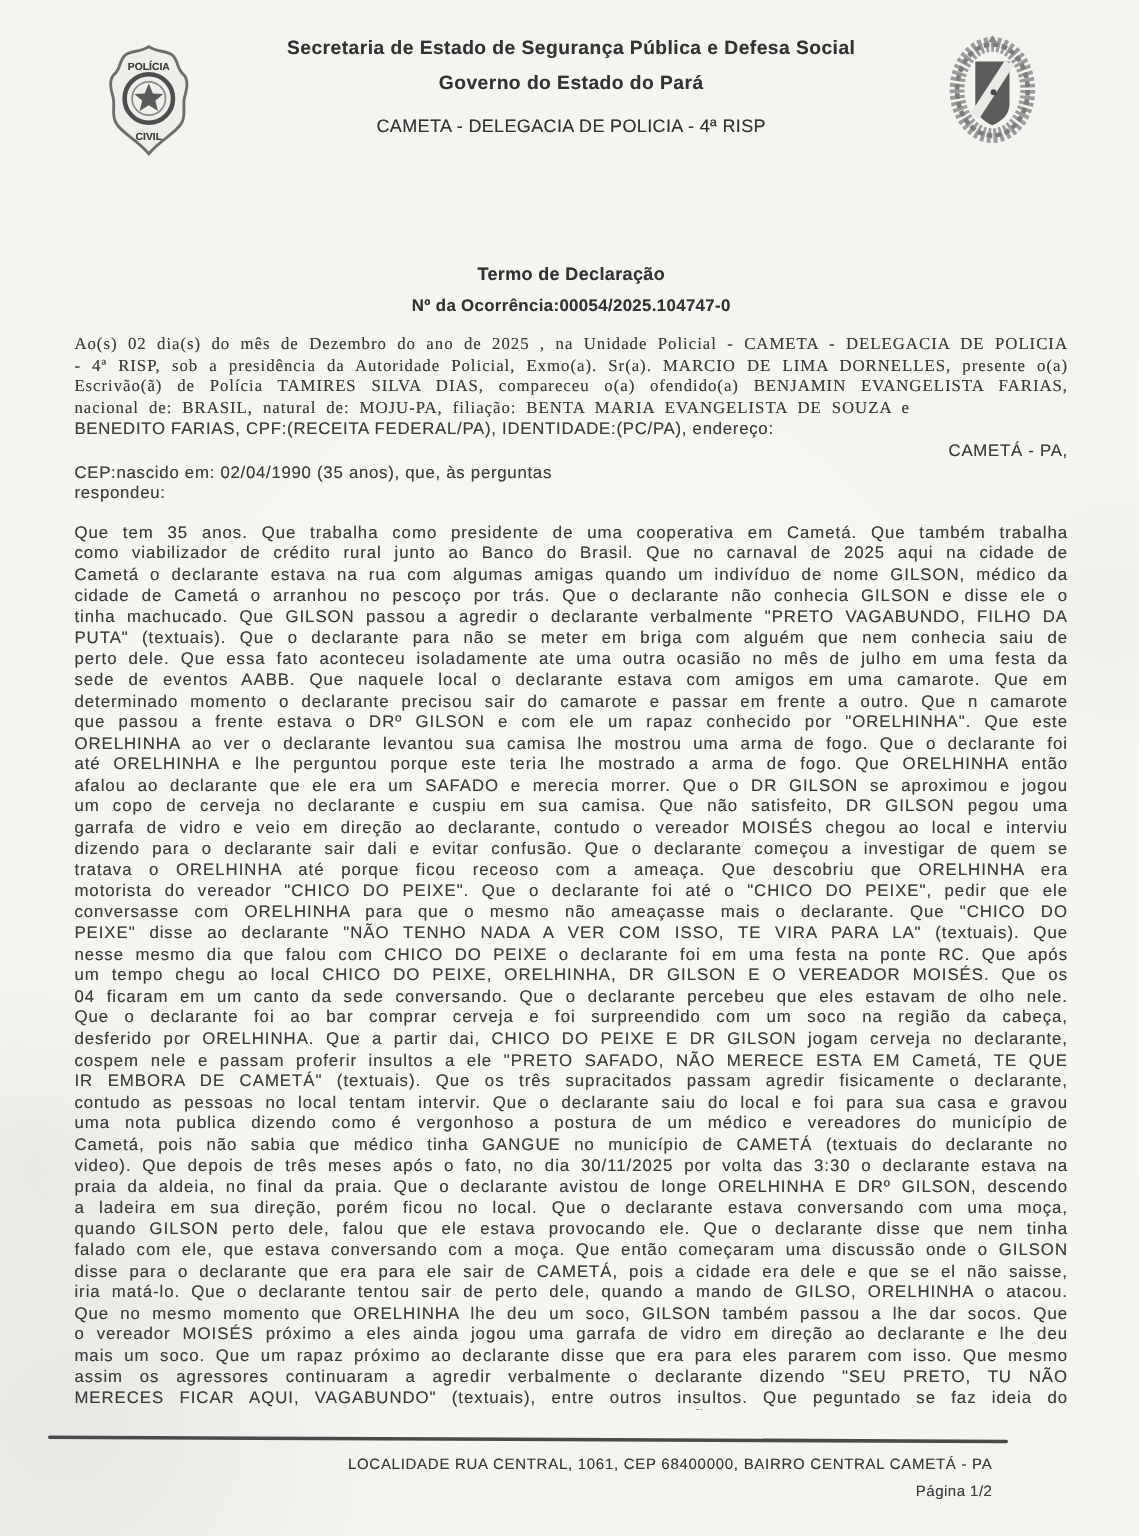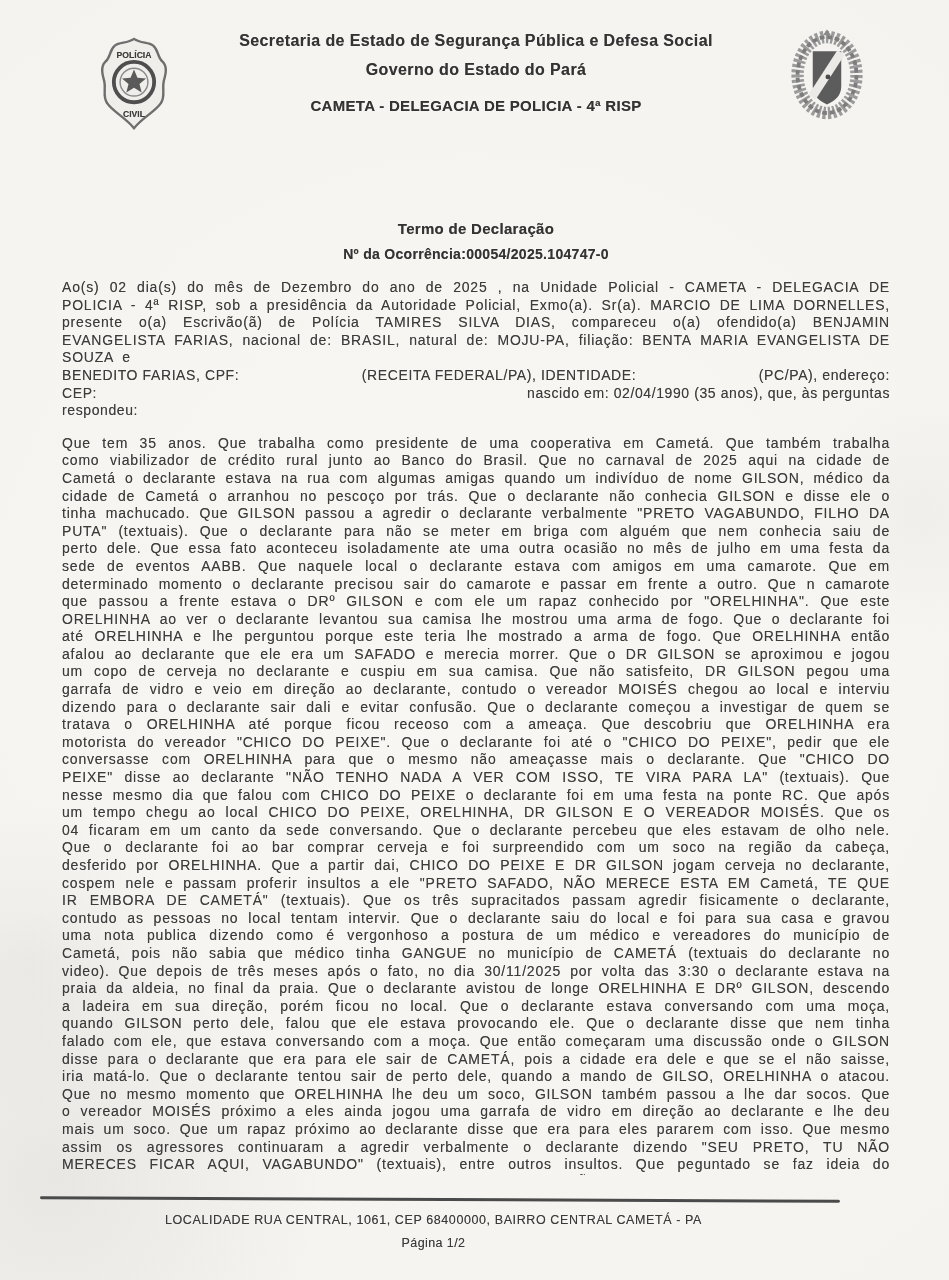--- a/index.html
+++ b/index.html
@@ -16,42 +16,42 @@
     color: #3c3c3c;
     background:
       radial-gradient(circle at 6% 92%, rgba(120,120,120,0.10), transparent 18%),
       radial-gradient(circle at 3% 75%, rgba(130,130,130,0.08), transparent 12%),
       radial-gradient(circle at 97% 40%, rgba(140,140,140,0.06), transparent 10%),
       radial-gradient(circle at 50% 50%, #f8f7f4 0%, #f4f3ef 100%);
     text-shadow: 0 0 0.5px rgba(70,70,70,0.55);
   }
   
   .header { position: relative; text-align: center; }
-  .badge-left { position: absolute; left: 33px; top: 10px; }
+  .badge-left { position: absolute; left: 23px; top: 10px; }
   .emblem-right { position: absolute; right: 25px; top: 0px; }
   .hline { font-weight: bold; font-size: 16px; line-height: 29px; color: #333; letter-spacing: 0.4px; }
-  .unit-line { font-weight: bold; font-size: 15px; color: #333; margin-top: 13px; letter-spacing: 0.3px; }
+  .unit-line { font-weight: normal; font-size: 15px; color: #333; margin-top: 13px; letter-spacing: 0.3px; }
   
   .titles { text-align: center; margin-top: 106px; }
   .doc-title { font-weight: bold; font-size: 15px; color: #333; letter-spacing: 0.3px; }
   .occurrence { font-weight: bold; font-size: 14px; color: #333; margin-top: 9px; letter-spacing: 0.3px; }
   
   .intro { margin-top: 17px; font-size: 14px; line-height: 17.6px; }
-  .intro p { text-align: justify; letter-spacing: 0.8px; word-spacing: 4px; }
-  .iline { display: flex; justify-content: space-between; letter-spacing: 0.6px; }
+  .intro p { text-align: justify; letter-spacing: 0.8px; word-spacing: 4px; font-family: Liberation Serif, serif; }
+  .iline { display: flex; letter-spacing: 0.6px; }
   .iline.right-only { justify-content: flex-end; }
   .body-text {
     margin-top: 15px;
     font-size: 14px; line-height: 17.6px;
     text-align: justify;
     letter-spacing: 0.8px; word-spacing: 4px;
     max-height: 740px; overflow: hidden;
   }
   
-  .footer { position: absolute; left: 0; top: 1198px; width: 827px; text-align: center; padding-left: 40px; }
+  .footer { position: absolute; left: 0; top: 1198px; width: 827px; text-align: right; padding-left: 40px; }
   .rule {
     width: 800px; height: 3px; margin: 0 auto;
     background: #4a4a4a; border-radius: 2px;
     transform: rotate(0.25deg);
   }
   .footer-address { margin-top: 12px; font-size: 12.5px; color: #3a3a3a; letter-spacing: 0.6px; }
   .footer-page { margin-top: 9px; font-size: 12.5px; color: #3a3a3a; letter-spacing: 0.4px; }
 </style>
 </head>
 <body>
@@ -92,20 +92,23 @@
     <div class="occurrence">Nº da Ocorrência:00054/2025.104747-0</div>
   </div>
 
   <div class="intro">
     <p>Ao(s) 02 dia(s) do mês de Dezembro do ano de 2025 , na Unidade Policial - CAMETA - DELEGACIA DE POLICIA - 4ª RISP, sob a presidência da Autoridade Policial, Exmo(a). Sr(a). MARCIO DE LIMA DORNELLES, presente o(a) Escrivão(ã) de Polícia TAMIRES SILVA DIAS, compareceu o(a) ofendido(a) BENJAMIN EVANGELISTA FARIAS, nacional de: BRASIL, natural de: MOJU-PA, filiação: BENTA MARIA EVANGELISTA DE SOUZA e</p>
     <div class="iline">
       <span>BENEDITO FARIAS, CPF:</span>
       <span>(RECEITA FEDERAL/PA), IDENTIDADE:</span>
       <span>(PC/PA), endereço:</span>
     </div>
+    <div class="iline right-only">
+      <span>CAMETÁ - PA,</span>
+    </div>
     <div class="iline">
       <span>CEP:</span>
       <span>nascido em: 02/04/1990 (35 anos), que, às perguntas</span>
     </div>
     <div class="iline">
       <span>respondeu:</span>
     </div>
   </div>
 
   <div class="body-text">Que tem 35 anos. Que trabalha como presidente de uma cooperativa em Cametá. Que também trabalha como viabilizador de crédito rural junto ao Banco do Brasil. Que no carnaval de 2025 aqui na cidade de Cametá o declarante estava na rua com algumas amigas quando um indivíduo de nome GILSON, médico da cidade de Cametá o arranhou no pescoço por trás. Que o declarante não conhecia GILSON e disse ele o tinha machucado. Que GILSON passou a agredir o declarante verbalmente "PRETO VAGABUNDO, FILHO DA PUTA" (textuais). Que o declarante para não se meter em briga com alguém que nem conhecia saiu de perto dele. Que essa fato aconteceu isoladamente ate uma outra ocasião no mês de julho em uma festa da sede de eventos AABB. Que naquele local o declarante estava com amigos em uma camarote. Que em determinado momento o declarante precisou sair do camarote e passar em frente a outro. Que n camarote que passou a frente estava o DRº GILSON e com ele um rapaz conhecido por "ORELHINHA". Que este ORELHINHA ao ver o declarante levantou sua camisa lhe mostrou uma arma de fogo. Que o declarante foi até ORELHINHA e lhe perguntou porque este teria lhe mostrado a arma de fogo. Que ORELHINHA então afalou ao declarante que ele era um SAFADO e merecia morrer. Que o DR GILSON se aproximou e jogou um copo de cerveja no declarante e cuspiu em sua camisa. Que não satisfeito, DR GILSON pegou uma garrafa de vidro e veio em direção ao declarante, contudo o vereador MOISÉS chegou ao local e interviu dizendo para o declarante sair dali e evitar confusão. Que o declarante começou a investigar de quem se tratava o ORELHINHA até porque ficou receoso com a ameaça. Que descobriu que ORELHINHA era motorista do vereador "CHICO DO PEIXE". Que o declarante foi até o "CHICO DO PEIXE", pedir que ele conversasse com ORELHINHA para que o mesmo não ameaçasse mais o declarante. Que "CHICO DO PEIXE" disse ao declarante "NÃO TENHO NADA A VER COM ISSO, TE VIRA PARA LA" (textuais). Que nesse mesmo dia que falou com CHICO DO PEIXE o declarante foi em uma festa na ponte RC. Que após um tempo chegu ao local CHICO DO PEIXE, ORELHINHA, DR GILSON E O VEREADOR MOISÉS. Que os 04 ficaram em um canto da sede conversando. Que o declarante percebeu que eles estavam de olho nele. Que o declarante foi ao bar comprar cerveja e foi surpreendido com um soco na região da cabeça, desferido por ORELHINHA. Que a partir dai, CHICO DO PEIXE E DR GILSON jogam cerveja no declarante, cospem nele e passam proferir insultos a ele "PRETO SAFADO, NÃO MERECE ESTA EM Cametá, TE QUE IR EMBORA DE CAMETÁ" (textuais). Que os três supracitados passam agredir fisicamente o declarante, contudo as pessoas no local tentam intervir. Que o declarante saiu do local e foi para sua casa e gravou uma nota publica dizendo como é vergonhoso a postura de um médico e vereadores do município de Cametá, pois não sabia que médico tinha GANGUE no município de CAMETÁ (textuais do declarante no video). Que depois de três meses após o fato, no dia 30/11/2025 por volta das 3:30 o declarante estava na praia da aldeia, no final da praia. Que o declarante avistou de longe ORELHINHA E DRº GILSON, descendo a ladeira em sua direção, porém ficou no local. Que o declarante estava conversando com uma moça, quando GILSON perto dele, falou que ele estava provocando ele. Que o declarante disse que nem tinha falado com ele, que estava conversando com a moça. Que então começaram uma discussão onde o GILSON disse para o declarante que era para ele sair de CAMETÁ, pois a cidade era dele e que se el não saisse, iria matá-lo. Que o declarante tentou sair de perto dele, quando a mando de GILSO, ORELHINHA o atacou. Que no mesmo momento que ORELHINHA lhe deu um soco, GILSON também passou a lhe dar socos. Que o vereador MOISÉS próximo a eles ainda jogou uma garrafa de vidro em direção ao declarante e lhe deu mais um soco. Que um rapaz próximo ao declarante disse que era para eles pararem com isso. Que mesmo assim os agressores continuaram a agredir verbalmente o declarante dizendo "SEU PRETO, TU NÃO MERECES FICAR AQUI, VAGABUNDO" (textuais), entre outros insultos. Que peguntado se faz ideia do porque está sendo perseguido pelos supracitados, respondeu que NÃO. Que reside em Cametá, desde 2019 e hoje é morador e trabalha no município. Que declarante está se sentindo humilhado em razão de sua cor e também ameaçado, com medo de que em alguma dessa ocasiões eles acabem por atentar contra a vida do declarante ou até mandar lhe matar, visto que tem influencia dentro do município.</div>

